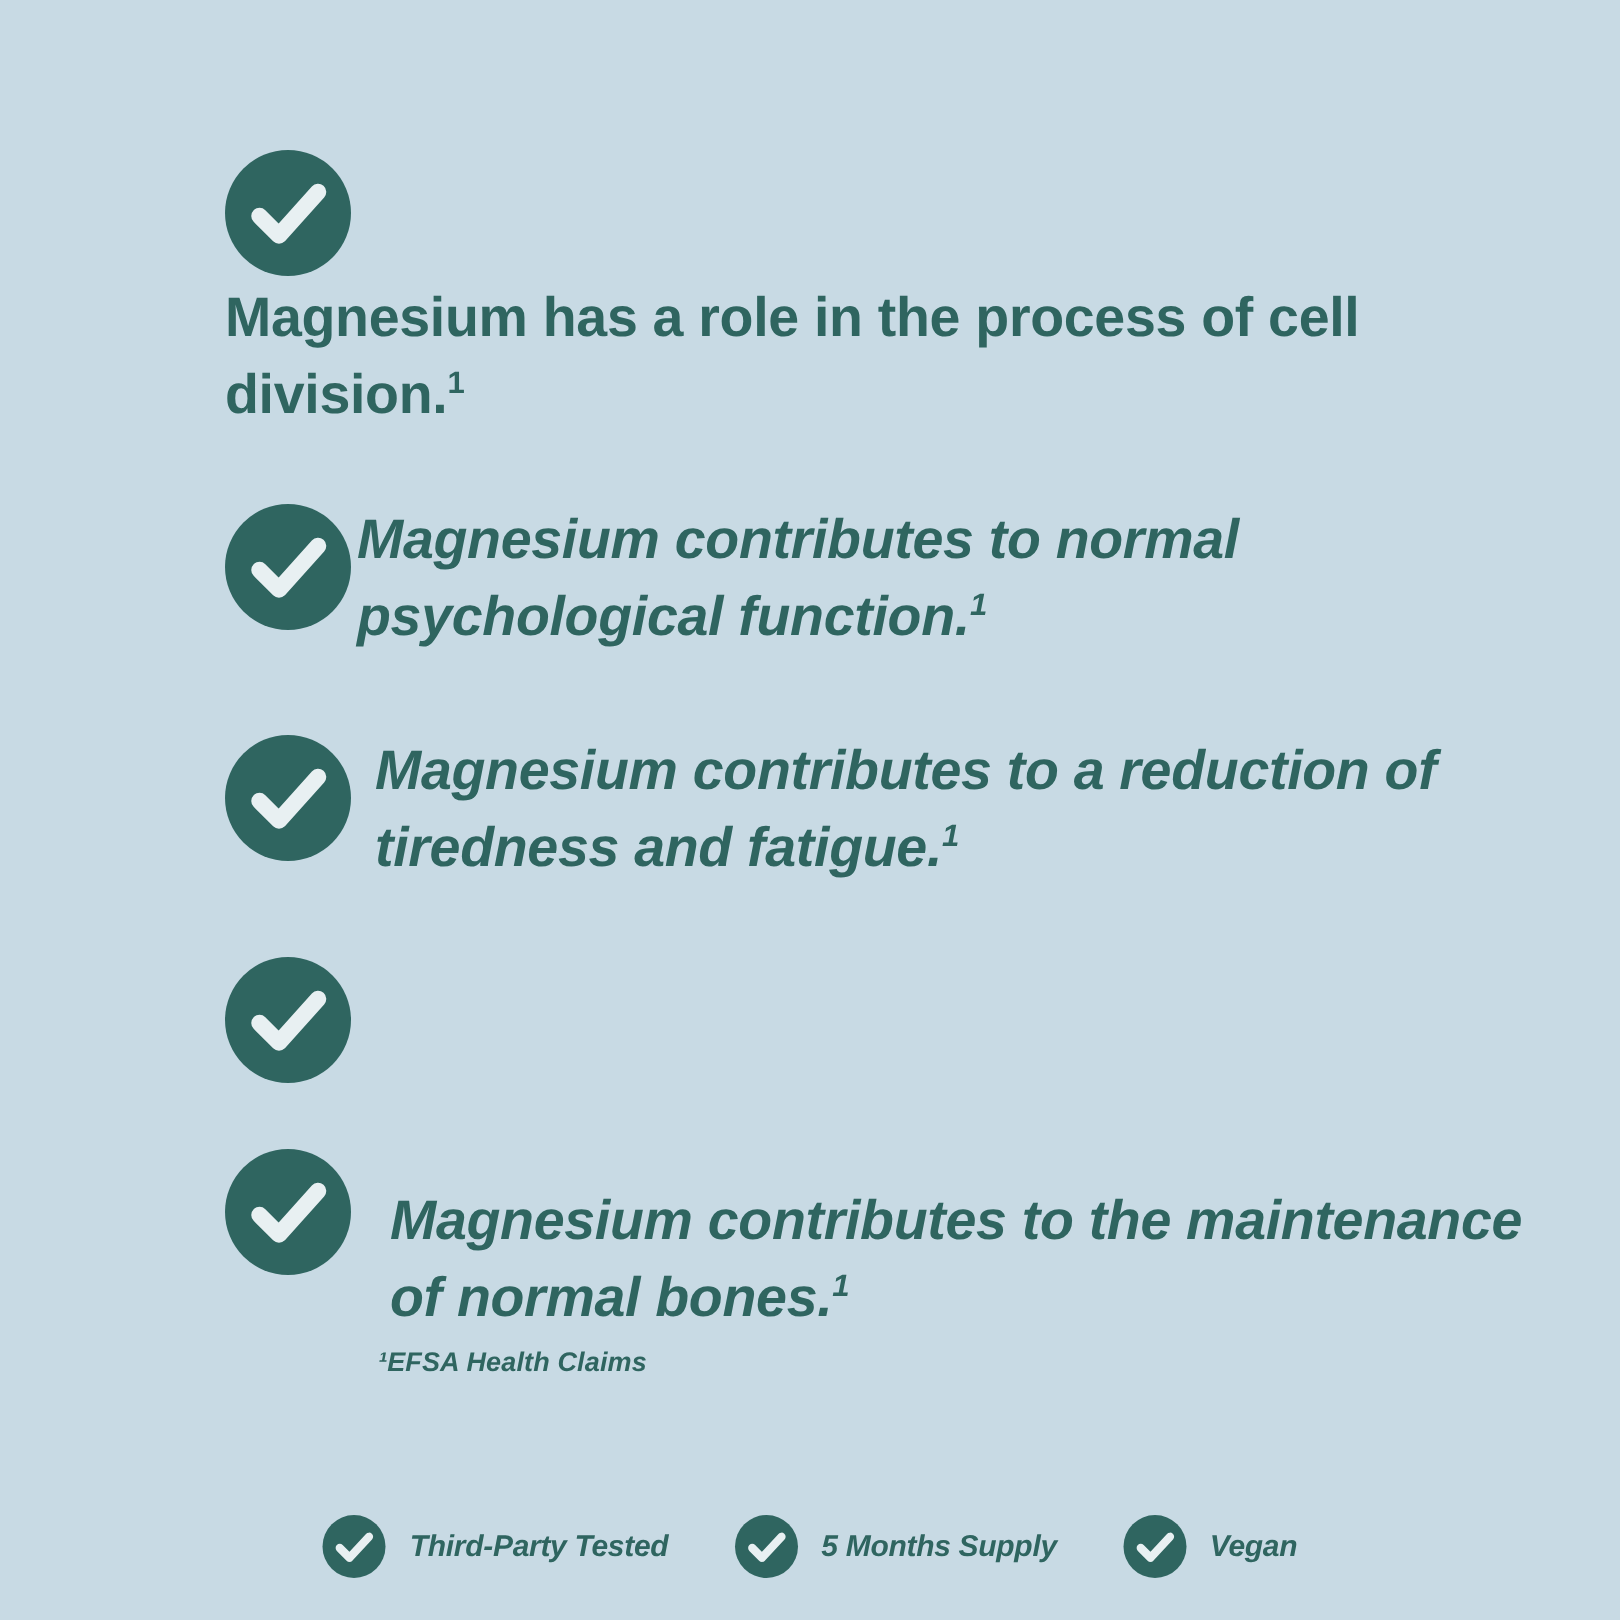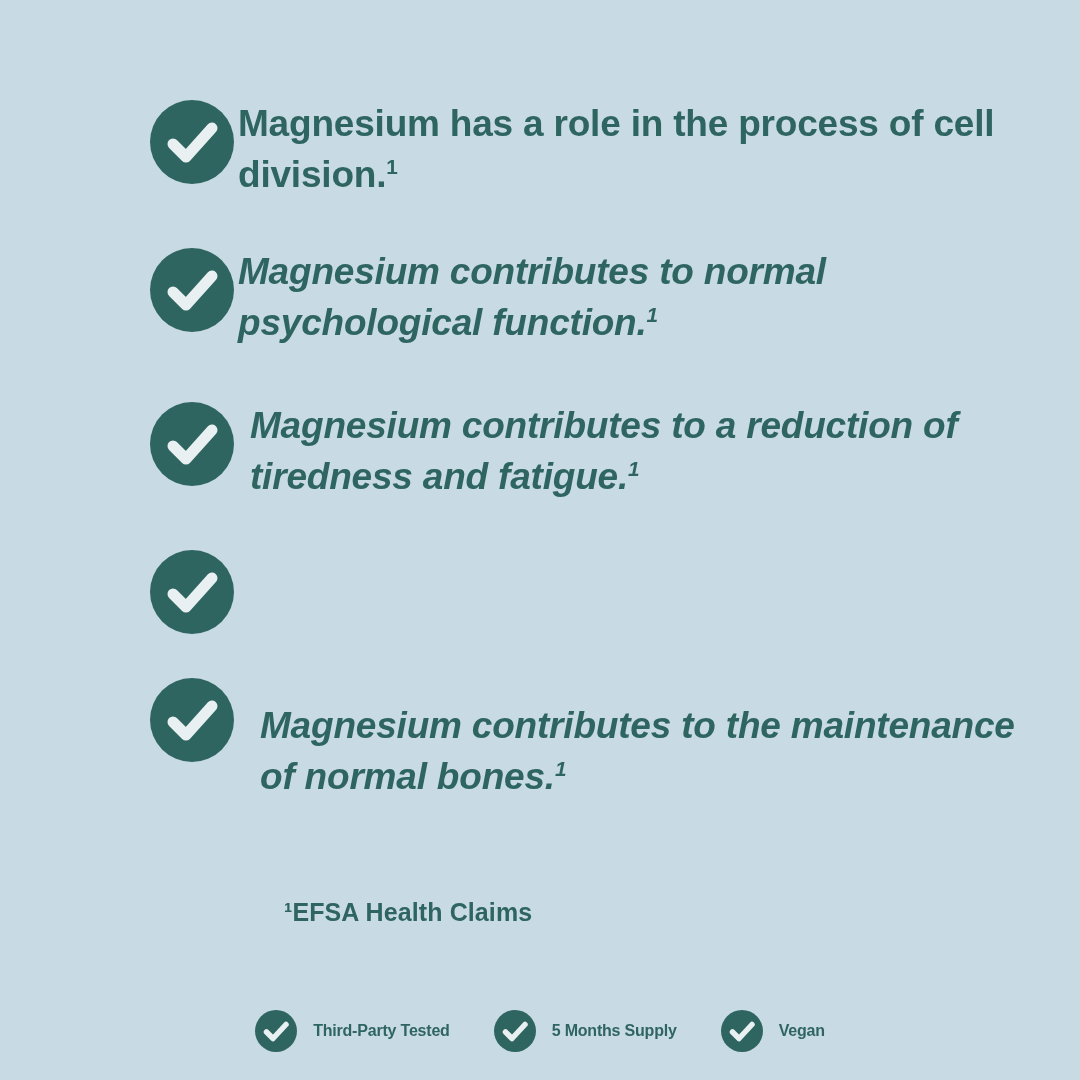--- a/index.html
+++ b/index.html
@@ -60,40 +60,41 @@
     font-size: 37px;
     line-height: 1.38;
     font-weight: bold;
     letter-spacing: -0.2px;
     padding-top: 2px;
   }
   .claim.italic .text { font-style: italic; }
   .claim.upright .text { font-style: normal; }
 
   
-  .claim-1 { margin-bottom: 44px; }
+  .claim-1 { margin-bottom: 44px; flex-direction: column; }
   .claim-2 { margin-bottom: 50px; margin-top: 32px; }
   .claim-3 { margin-bottom: 44px; }
   .claim-4 { margin-bottom: 40px; }
   .claim-3 .text, .claim-5 .text { padding-left: 12px; }
   .claim-5 .text { padding-left: 22px; margin-top: 24px; }
 
   .text sup {
     font-size: 0.56em;
     vertical-align: super;
     line-height: 0;
   }
 
   
   .footnote {
     position: absolute;
     top: 898px;
-    left: 284px;
+    left: 252px;
     color: #2f6560;
-    font-size: 25px;
+    font-size: 18px;
+    font-style: italic;
     font-weight: bold;
     letter-spacing: 0.1px;
   }
 
   
   .badges {
     position: absolute;
     bottom: 28px;
     left: 0;
     width: 1080px;
@@ -116,22 +117,23 @@
     flex: 0 0 auto;
   }
   .badge .mini-check svg {
     position: absolute;
     top: 0; left: 0;
     width: 42px;
     height: 42px;
   }
   .badge .label {
     color: #2f6560;
-    font-size: 16px;
+    font-size: 20px;
     font-weight: bold;
+    font-style: italic;
     letter-spacing: -0.2px;
     white-space: nowrap;
   }
 </style>
 </head>
 <body>
 
 <div class="page">
 
   <div class="claims">

